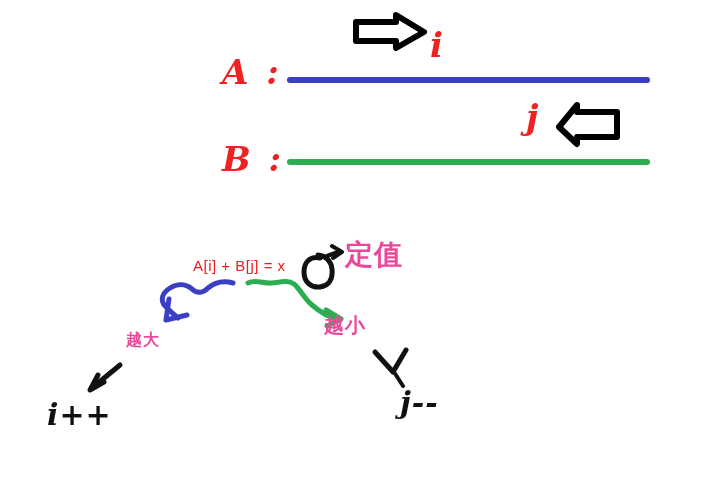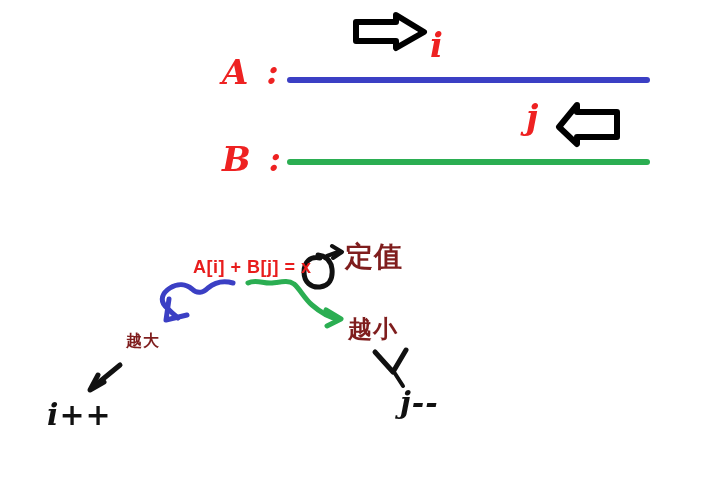--- a/index.html
+++ b/index.html
@@ -38,40 +38,40 @@
     font-weight: bold;
     font-style: italic;
   }
   .hand-black {
     color: #111111;
     font-family: "DejaVu Serif", serif;
     font-weight: bold;
     font-style: italic;
   }
   .cjk {
-    color: #7f1d1d;
-    font-family: Liberation Sans, sans-serif;
+    color: #ec4899;
+    font-family: Liberation Mono, monospace;
     font-weight: bold;
   }
   .label-A { left: 222px; top: 55px; font-size: 34px; letter-spacing: 3px; }
   .label-B { left: 222px; top: 142px; font-size: 34px; letter-spacing: 3px; }
   .label-i { left: 430px; top: 28px; font-size: 34px; }
   .label-j { left: 526px; top: 100px; font-size: 34px; }
   .formula {
     left: 193px; top: 258px;
-    font-size: 18px;
+    font-size: 15px;
     color: #e81d1d;
     font-family: "Liberation Sans", sans-serif;
-    font-weight: bold;
+    font-weight: normal;
     letter-spacing: 0.5px;
   }
   .formula .op { color: #e81d1d; }
   .dingzhi { left: 345px; top: 243px; font-size: 28px; letter-spacing: 1px; }
   .yueda   { left: 126px; top: 333px; font-size: 16px; letter-spacing: 1px; }
-  .yuexiao { left: 348px; top: 317px; font-size: 24px; letter-spacing: 1px; }
+  .yuexiao { left: 324px; top: 317px; font-size: 20px; letter-spacing: 1px; }
   .iplus   { left: 47px;  top: 400px; font-size: 30px; letter-spacing: 1px; }
   .jminus  { left: 400px; top: 388px; font-size: 30px; letter-spacing: 1px; }
 </style>
 </head>
 <body>
 
 <div id="canvas-root">
 
   <svg class="layer" viewBox="0 0 727 477" width="727" height="477" xmlns="http://www.w3.org/2000/svg">
 

